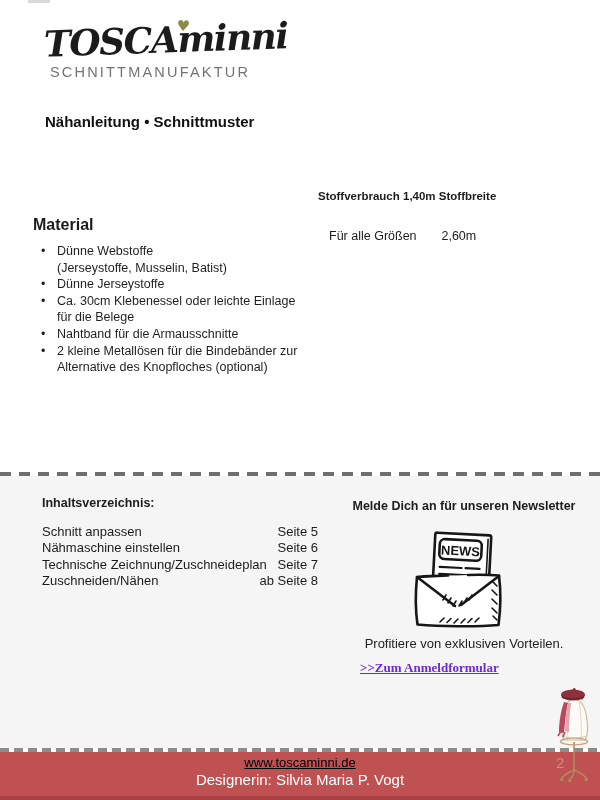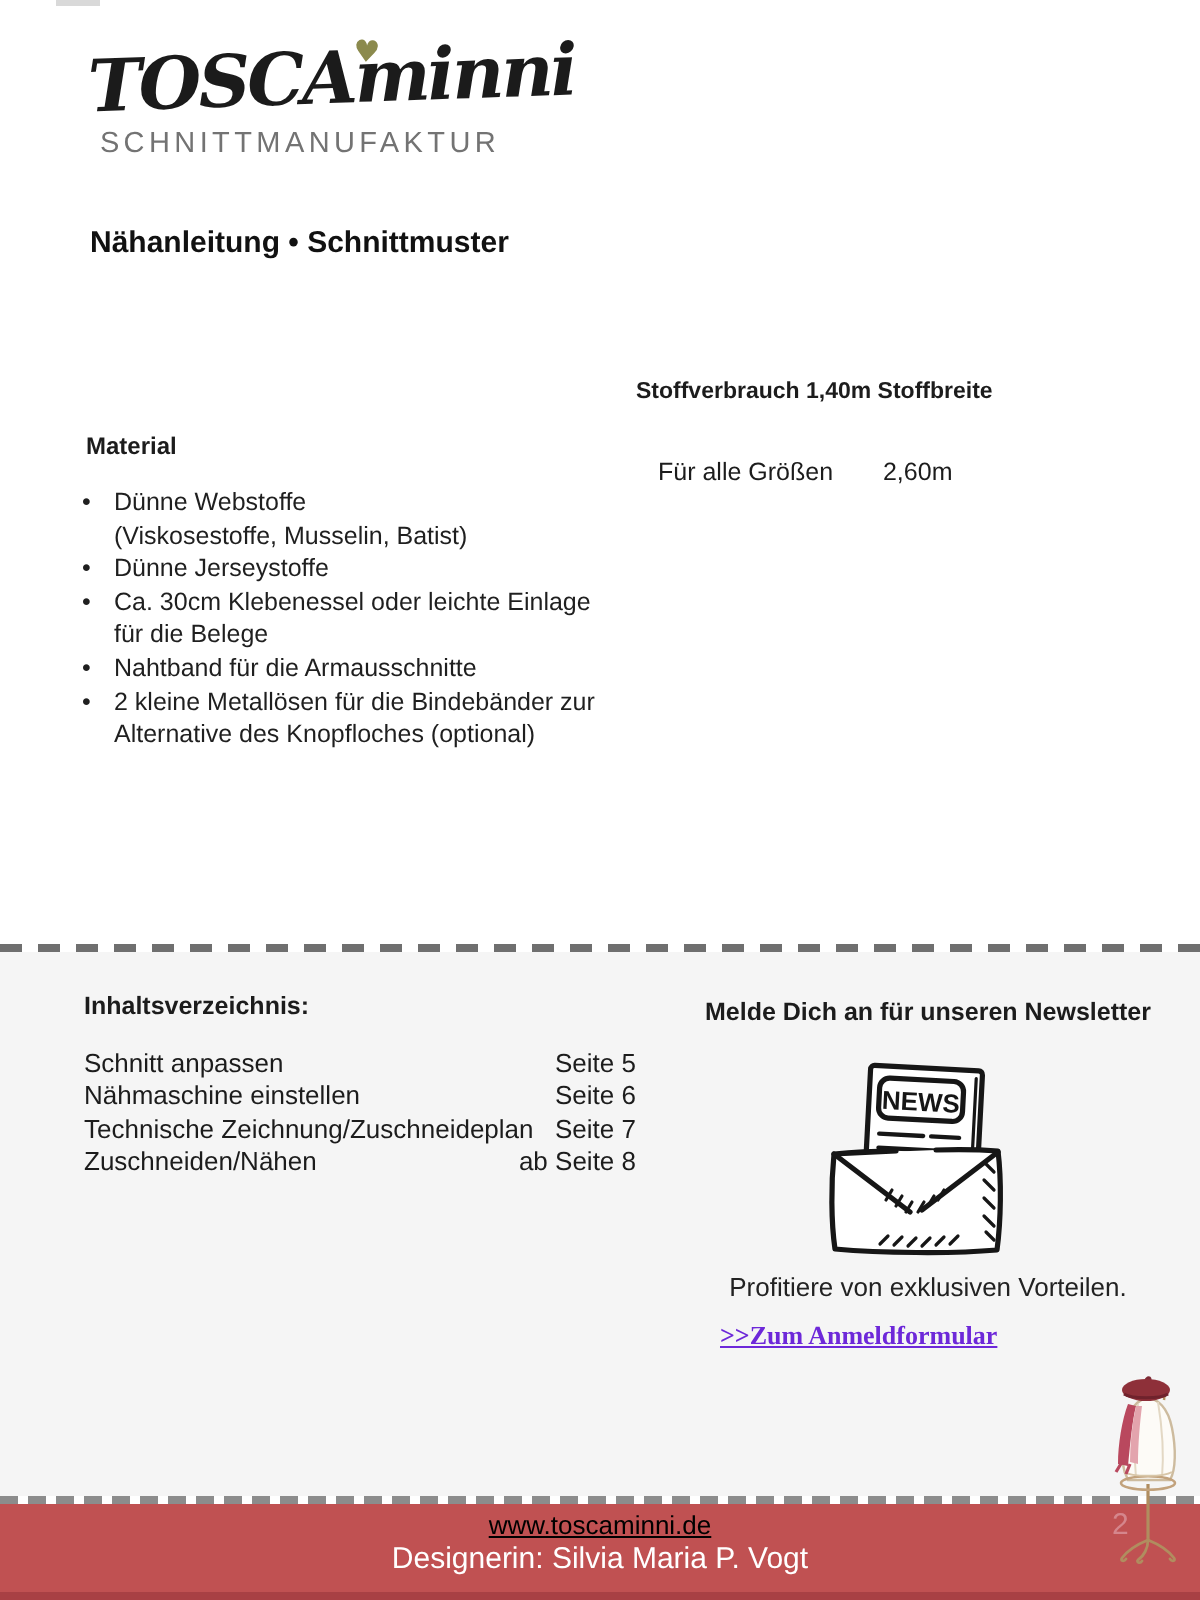--- a/index.html
+++ b/index.html
@@ -21,21 +21,21 @@
     position:absolute; left:133px; top:-1px; font-size:15px; color:#8b8a4d;
     font-style:normal; transform:rotate(6deg);
   }
   .brand-subtitle {
     margin-top:3px; font-size:14.5px; letter-spacing:2.2px; color:#737373; white-space:nowrap;
   }
   .tagline { position:absolute; left:45px; top:113px; font-size:15px; font-weight:700; color:#111; }
 
   
   .shopping-heading { position:absolute; left:38px; top:190px; font-size:11.5px; font-weight:700; }
-  .material-heading { position:absolute; left:43px; top:216px; font-size:12px; font-weight:700; }
+  .material-heading { position:absolute; left:33px; top:216px; font-size:16px; font-weight:700; }
   .material-list { position:absolute; left:40px; top:243px; width:282px; list-style:none; }
   .material-list li {
     position:relative; padding-left:17px; font-size:12.5px; line-height:16.6px;
     white-space:pre-line; color:#1f1f1f;
   }
   .material-list li::before { content:"•"; position:absolute; left:1px; top:0; font-size:12.5px; }
 
   
   .fabric-heading { position:absolute; left:318px; top:190px; font-size:11.5px; font-weight:700; }
   .fabric-row { position:absolute; left:329px; top:229px; font-size:12.5px; }
@@ -91,21 +91,21 @@
       <span class="logo-heart">♥</span>
     </div>
     <div class="brand-subtitle">SCHNITTMANUFAKTUR</div>
   </div>
 
   <div class="tagline">Nähanleitung • Schnittmuster</div>
 
   <div class="material-heading">Material</div>
   <ul class="material-list">
     <li>Dünne Webstoffe
-(Viskosestoffe, Musselin, Batist)</li>
+(Jerseystoffe, Musselin, Batist)</li>
     <li>Dünne Jerseystoffe</li>
     <li>Ca. 30cm Klebenessel oder leichte Einlage
 für die Belege</li>
     <li>Nahtband für die Armausschnitte</li>
     <li>2 kleine Metallösen für die Bindebänder zur
 Alternative des Knopfloches (optional)</li>
   </ul>
 
   <div class="fabric-heading">Stoffverbrauch 1,40m Stoffbreite</div>
   <div class="fabric-row">

